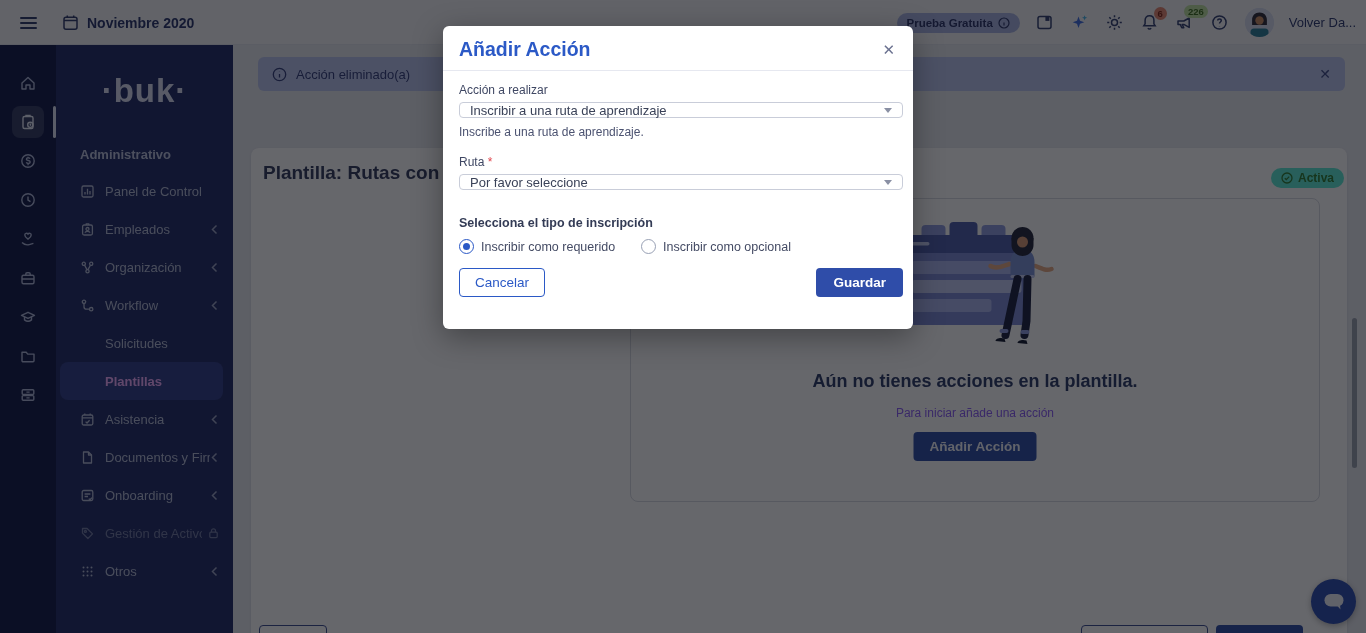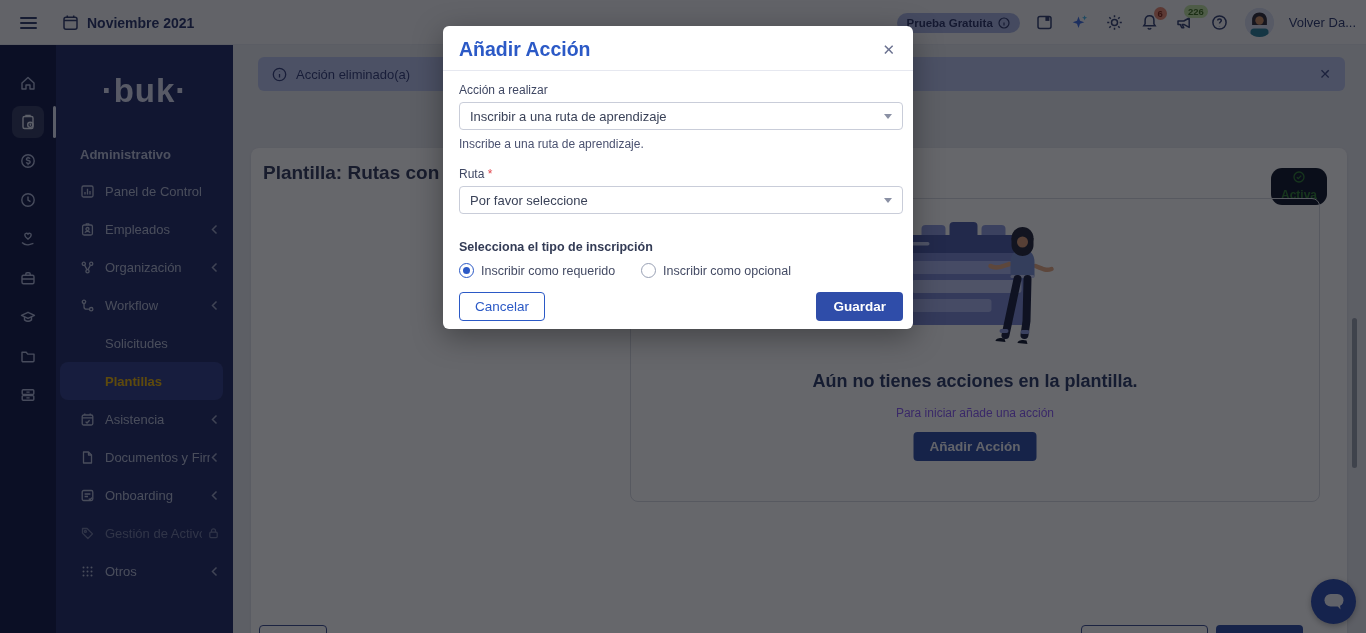--- a/index.html
+++ b/index.html
@@ -32,32 +32,32 @@
   .rail-ico.active { background:rgba(255,255,255,.14); color:#e8ecfa; }
   .rail-ico.active::after { content:""; position:absolute; right:-12px; top:0; width:3px; height:32px; border-radius:2px; background:#dfe4f6; }
   .sidebar { position:absolute; left:56px; top:45px; width:177px; height:588px; background:#202b66; z-index:4; }
   .logo { height:92px; display:flex; align-items:center; justify-content:center; font-size:33px; font-weight:700; color:#d9def2; letter-spacing:1px; }
   .section-label { padding:10px 0 10px 24px; font-size:13px; font-weight:700; color:#bac1dc; }
   .nav-item { height:38px; display:flex; align-items:center; padding:0 14px 0 24px; color:#b4bbd6; font-size:13px; cursor:pointer; }
   .nav-item .nav-ico { width:15px; height:15px; margin-right:10px; display:flex; flex:0 0 auto; }
   .nav-label { flex:1; white-space:nowrap; overflow:hidden; }
   .chev { color:#9ba3c4; display:flex; }
   .nav-item.sub { padding-left:49px; }
-  .nav-item.active { background:#313d88; border-radius:8px; margin:0 10px 0 4px; padding-left:45px; color:#eab308; font-weight:600; }
+  .nav-item.active { background:#313d88; border-radius:8px; margin:0 10px 0 4px; padding-left:45px; color:#f0abfc; font-weight:600; }
   .nav-item.disabled { opacity:.55; cursor:default; }
   .lock { margin-left:6px; display:flex; }
 
   
   .main { position:absolute; left:233px; top:45px; width:1326px; height:588px; background:#e7e9ef; }
   .banner { position:absolute; left:25px; top:12px; width:1087px; height:34px; background:#bcc6ee; border-radius:6px; display:flex; align-items:center; padding:0 14px; }
   .banner-text { margin-left:9px; font-size:13px; color:#323e7c; flex:1; }
   .banner-close { color:#3e4a86; font-size:14px; cursor:pointer; }
   .card { position:absolute; left:18px; top:103px; width:1096px; height:514px; background:#ffffff; border-radius:8px; box-shadow:0 1px 3px rgba(20,30,60,.08); }
   .page-title { position:absolute; left:12px; top:14px; font-size:19px; font-weight:700; color:#323c5e; }
-  .status-badge { position:absolute; right:20px; top:20px; display:flex; align-items:center; gap:5px; background:#0f172a; color:#2f7d33; font-size:12px; font-weight:600; border-radius:11px; padding:3px 10px;flex-direction:column; }
+  .status-badge { position:absolute; right:3px; top:20px; display:flex; align-items:center; gap:5px; background:#5eead4; color:#2f7d33; font-size:12px; font-weight:600; border-radius:11px; padding:3px 10px; }
   .empty-box { position:absolute; left:379px; top:50px; width:690px; height:304px; border:1px solid #d8dae2; border-radius:8px; }
   .empty-illu { position:absolute; left:50%; top:10px; transform:translateX(-50%); }
   .empty-title { position:absolute; left:0; right:0; top:172px; text-align:center; font-size:18px; font-weight:700; color:#2c3a66; }
   .empty-sub { position:absolute; left:0; right:0; top:207px; text-align:center; font-size:12px; color:#8b5cf6; }
   .empty-btn { position:absolute; left:50%; top:233px; transform:translateX(-50%); background:#2e4da6; color:#f2f4fb; border:none; border-radius:4px; font-size:13.5px; font-weight:600; padding:7px 16px; cursor:pointer; }
   .btn-outline { position:absolute; bottom:10px; height:27px; display:flex; align-items:center; justify-content:center; gap:5px; background:transparent; border:1px solid #3c4c90; border-radius:4px; color:#33427f; font-size:13.5px; cursor:pointer; padding:0 14px; }
   .back-btn { left:8px; }
   .preview-btn { right:139px; }
   .save-btn-page { position:absolute; bottom:10px; right:44px; height:27px; padding:0 17px; background:#2e4da6; border:none; border-radius:4px; color:#f2f4fb; font-size:13.5px; font-weight:600; cursor:pointer; }
   .scroll-thumb { position:absolute; right:9px; top:318px; width:5px; height:150px; border-radius:3px; background:#9aa0ae; z-index:6; }
@@ -65,21 +65,21 @@
 
   
   .overlay { position:absolute; inset:0; background:rgba(8,10,16,.62); z-index:40; }
   .modal { position:absolute; left:443px; top:26px; width:470px; height:303px; background:#ffffff; border-radius:6px; box-shadow:0 8px 30px rgba(0,0,0,.35); z-index:50; }
   .modal-head { display:flex; align-items:center; justify-content:space-between; padding:12px 12px 9px 16px; border-bottom:1px solid #e6e8f0; }
   .modal-title { font-size:19.5px; font-weight:700; color:#2b59c6; }
   .modal-close { color:#6b7290; font-size:15px; cursor:pointer; padding:2px 6px; }
   .modal-body { padding:12px 10px 0 16px; }
   .field-label { font-size:12px; color:#3f4763; margin-bottom:5px; }
   .req { color:#e0474e; }
-  .select { height:28px; border:1px solid #c9cdd9; border-radius:4px; display:flex; align-items:center; justify-content:space-between; padding:0 10px; font-size:13px; color:#3a4258; cursor:pointer; background:#fff; }
+  .select { height:16px; border:1px solid #c9cdd9; border-radius:4px; display:flex; align-items:center; justify-content:space-between; padding:0 10px; font-size:13px; color:#3a4258; cursor:pointer; background:#fff; }
   .caret { width:0; height:0; border-left:4px solid transparent; border-right:4px solid transparent; border-top:5px solid #8a90a4; }
   .helper { font-size:12px; color:#4b5270; margin-top:7px; }
   .mt16 { margin-top:16px; }
   .group-label { margin-top:26px; font-size:12.5px; font-weight:700; color:#333b55; }
   .radio-row { margin-top:9px; display:flex; gap:26px; }
   .radio-opt { display:flex; align-items:center; gap:7px; font-size:12.5px; color:#444b64; cursor:pointer; }
   .rdo { width:15px; height:15px; border-radius:50%; border:1.5px solid #98a0b4; background:#fff; flex:0 0 auto; }
   .rdo.sel { border-color:#2b59c6; display:flex; align-items:center; justify-content:center; }
   .rdo.sel::after { content:""; width:7px; height:7px; border-radius:50%; background:#2b59c6; }
   .modal-foot { display:flex; align-items:center; justify-content:space-between; margin-top:14px; }
@@ -98,21 +98,21 @@
           <span></span>
           <span></span>
           <span></span>
         </div>
       <span class="cal-ico">
         <svg width="17" height="17" viewBox="0 0 17 17" fill="none" stroke="#2e3a6b" stroke-width="1.5">
             <rect x="2" y="3.2" width="13" height="12" rx="2"></rect>
             <path d="M5.3 3.2V1.4M11.7 3.2V1.4M2 6.6h13"></path>
           </svg>
       </span>
-      <span class="month">Noviembre 2021</span>
+      <span class="month">Noviembre 2020</span>
     </div>
     <div class="tb-right">
       <div class="trial-pill">
         <span>Prueba Gratuita</span>
         <svg width="12" height="12" viewBox="0 0 12 12" fill="none" stroke="#2a3468" stroke-width="1.2">
             <circle cx="6" cy="6" r="5"></circle>
             <path d="M6 5.4V8.6M6 3.4v.2"></path>
           </svg>
       </div>
       <div class="tb-ico">

